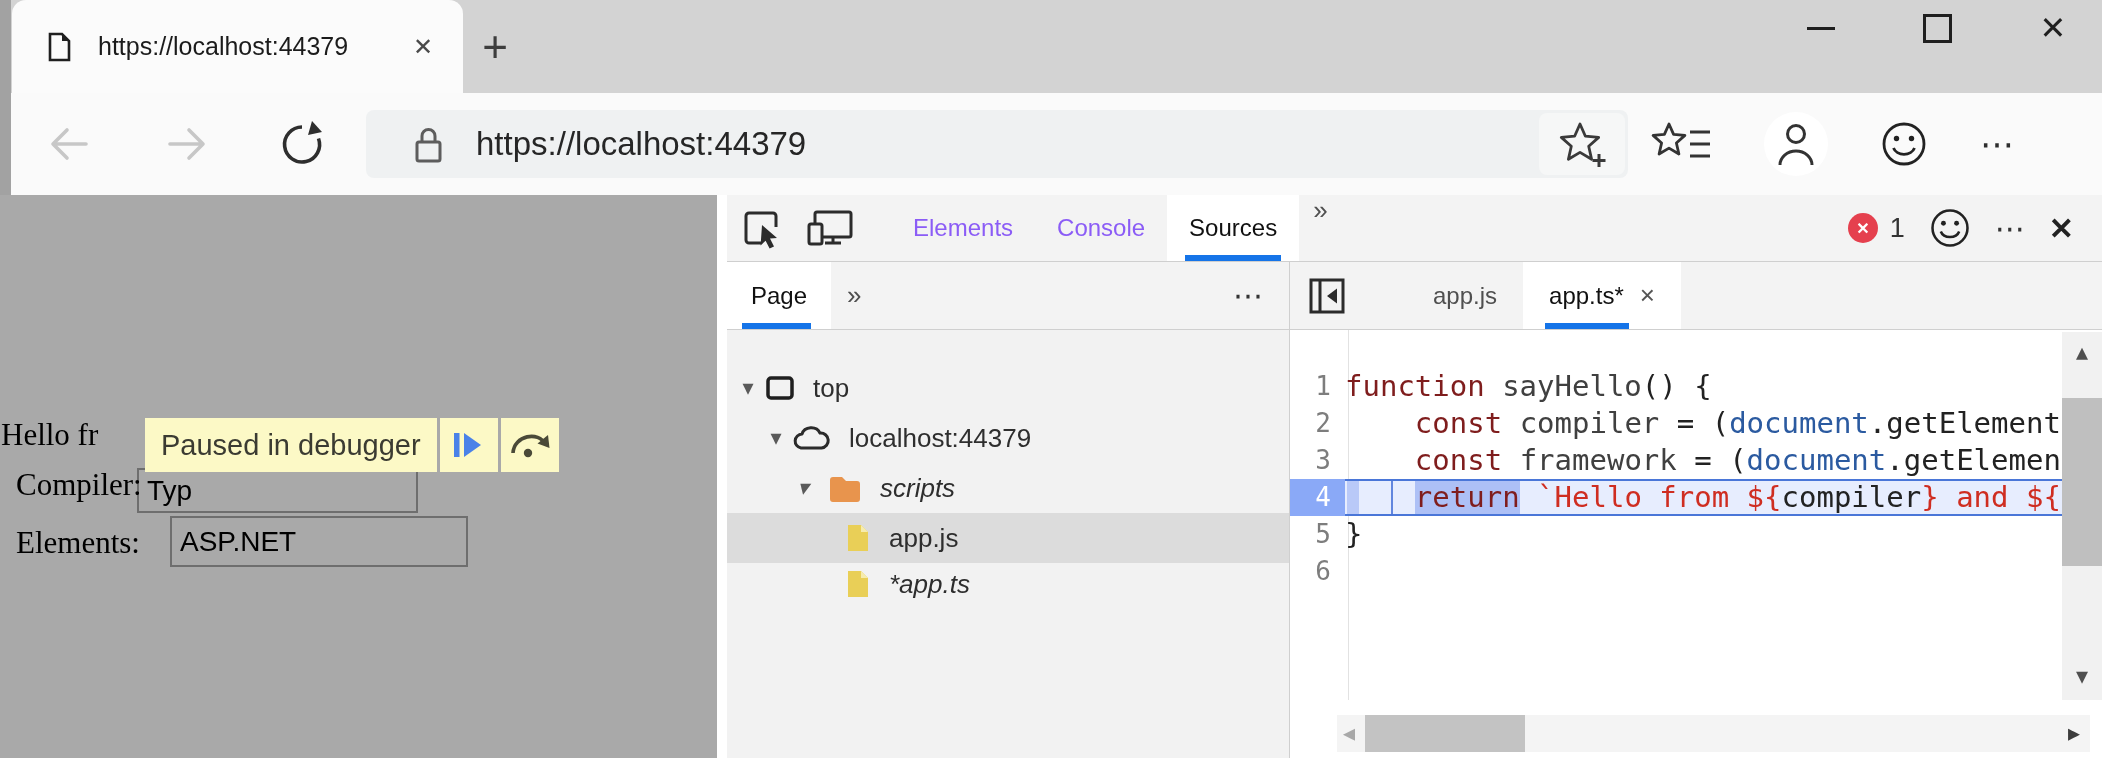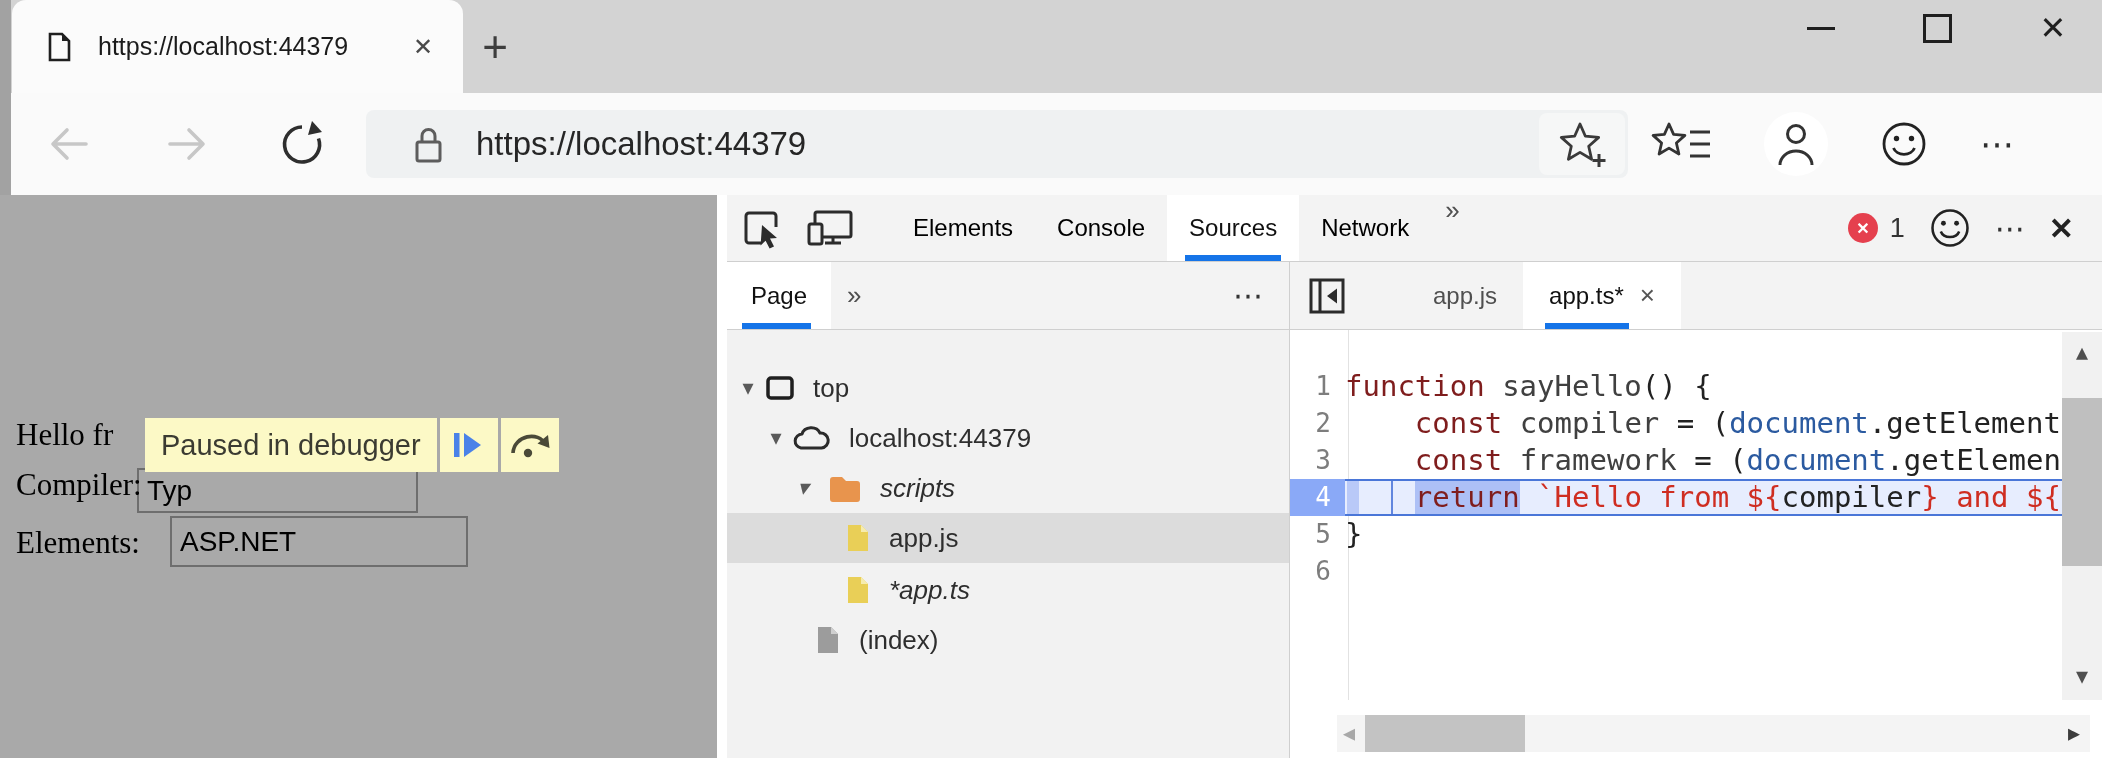--- a/index.html
+++ b/index.html
@@ -31,39 +31,39 @@
   .url-text { font-size:33px; color:#262626; margin-left:30px; flex:1; white-space:nowrap; }
   .fav-chip { width:86px; height:62px; background:#f6f7f7; border-radius:8px; margin-right:3px;
               display:flex; align-items:center; justify-content:center; }
   .tb-right { position:absolute; left:1650px; top:93px; height:102px; display:flex; align-items:center; gap:52px; }
   .person-wrap { width:64px; height:64px; background:#ffffff; border-radius:50%; display:flex; align-items:center; justify-content:center; }
   .dots-glyph { font-size:34px; color:#2e2e2e; letter-spacing:4px; }
 
   
   .page { left:0; top:195px; width:717px; height:563px; background:#a9a9a9; }
   .serif { font-family:"Liberation Serif","DejaVu Serif",serif; }
-  .greeting { left:16px; top:222px; font-size:31px; color:#000; }
+  .greeting { left:1px; top:222px; font-size:31px; color:#000; }
   .lbl-compiler { left:16px; top:272px; font-size:31px; color:#000; z-index:1; }
   .lbl-framework { left:16px; top:330px; font-size:31px; color:#000; }
   .input-box { position:absolute; background:transparent; border:2px solid #6e6e6e; font-family:"Liberation Sans",sans-serif;
                font-size:28px; color:#000; padding-left:8px; outline:none; }
   .in-compiler { left:137px; top:273px; width:281px; height:45px; }
   .in-framework { left:170px; top:321px; width:298px; height:51px; }
   .banner { left:145px; top:223px; height:54px; display:flex; gap:3px; z-index:3; }
   .banner-box { background:#fcf9c6; height:54px; display:flex; align-items:center; justify-content:center; }
   .banner-text { padding:0 16px; font-size:29px; color:#3b3b32; white-space:nowrap; }
   .banner-btn { width:58px; }
 
   
   .devtools { left:727px; top:195px; width:1375px; height:563px; background:#fff; }
   .dt-toolbar { left:0; top:0; width:1375px; height:67px; background:#f3f3f3; border-bottom:1px solid #cfcfcf;
                 display:flex; align-items:center; }
   .dt-ic { margin-left:12px; display:flex; align-items:center; }
   .dt-tabs { display:flex; height:100%; margin-left:36px; }
-  .dt-tab { height:100%; display:flex; align-items:center; padding:0 22px; font-size:24px; color:#000000; position:relative; }
+  .dt-tab { height:100%; display:flex; align-items:center; padding:0 22px; font-size:24px; color:#8b5cf6; position:relative; }
   .dt-tab.active { background:#fff; color:#111; }
   .dt-tab.active::after { content:""; position:absolute; left:18px; right:18px; bottom:0; height:6px; background:#1574e8; }
   .dt-more { font-size:26px; color:#4f4f4f; padding:0 14px; }
   .dt-right { margin-left:auto; display:flex; align-items:center; gap:24px; padding-right:28px; }
   .err-badge { width:30px; height:30px; border-radius:50%; background:#e5404e; color:#fff; font-size:16px; font-weight:bold;
                display:flex; align-items:center; justify-content:center; }
   .err-count { font-size:27px; color:#333; margin-left:-12px; }
   .dt-overflow { font-size:30px; color:#333; }
   .dt-close { font-size:30px; font-weight:bold; color:#222; }
 
@@ -230,21 +230,20 @@
     </svg>
     <svg class="dt-ic" width="50" height="42" viewBox="0 0 50 42" style="margin-left:22px">
       <rect x="10" y="5" width="36" height="25" rx="2" stroke="#2b2b2b" stroke-width="3" fill="none"></rect>
       <path d="M28 30 v6 M20 36 h16" stroke="#2b2b2b" stroke-width="3"></path>
       <rect x="4" y="17" width="13" height="20" rx="2" fill="#f3f3f3" stroke="#2b2b2b" stroke-width="3"></rect>
     </svg>
     <div class="dt-tabs">
       <div class="dt-tab">Elements</div>
       <div class="dt-tab">Console</div>
       <div class="dt-tab active">Sources</div>
-      <div class="dt-tab">Network</div>
       <div class="dt-more">»</div>
     </div>
     <div class="dt-right">
       <div class="err-badge">✕</div>
       <span class="err-count">1</span>
       <svg width="42" height="42" viewBox="0 0 48 48">
         <circle cx="24" cy="24" r="20" stroke="#222" stroke-width="2.9" fill="none"></circle>
         <circle cx="16.5" cy="18.5" r="2.8" fill="#222"></circle>
           <circle cx="31.5" cy="18.5" r="2.8" fill="#222"></circle>
         <path d="M13.5 28 a11 9 0 0 0 21 0" stroke="#222" stroke-width="2.9" fill="none"></path>
@@ -295,33 +294,26 @@
       </svg>
       <span class="tree-label">scripts</span>
     </div>
     <div class="tree-row sel" style="top:183px; padding-left:118px">
       <svg width="26" height="32" viewBox="0 0 26 32">
         <path d="M3 3 h13 l7 7 v19 H3 z" fill="#e9cf57"></path>
           <path d="M16 3 l7 7 h-7 z" fill="#f6ecae"></path>
       </svg>
       <span class="tree-label">app.js</span>
     </div>
-    <div class="tree-row ital" style="top:235px; padding-left:118px">
+    <div class="tree-row ital" style="top:229px; padding-left:118px">
       <svg width="26" height="32" viewBox="0 0 26 32">
         <path d="M3 3 h13 l7 7 v19 H3 z" fill="#e9cf57"></path>
           <path d="M16 3 l7 7 h-7 z" fill="#f6ecae"></path>
       </svg>
       <span class="tree-label">*app.ts</span>
-    </div>
-    <div class="tree-row" style="top:285px; padding-left:88px">
-      <svg width="26" height="32" viewBox="0 0 26 32">
-        <path d="M3 3 h13 l7 7 v19 H3 z" fill="#9c9c9c"></path>
-          <path d="M16 3 l7 7 h-7 z" fill="#cfcfcf"></path>
-      </svg>
-      <span class="tree-label">(index)</span>
     </div>
   </div>
 
   <div class="abs dt-editor mono">
     <div class="gutter-line"></div>
 
     <div class="code-row" style="top:38px">
       <span class="ln">1</span>
       <span class="code-area"><span class="tk-kw">function</span><span class="tk-pl"> </span><span class="tk-name">sayHello</span><span class="tk-pl">() {</span></span>
     </div>

